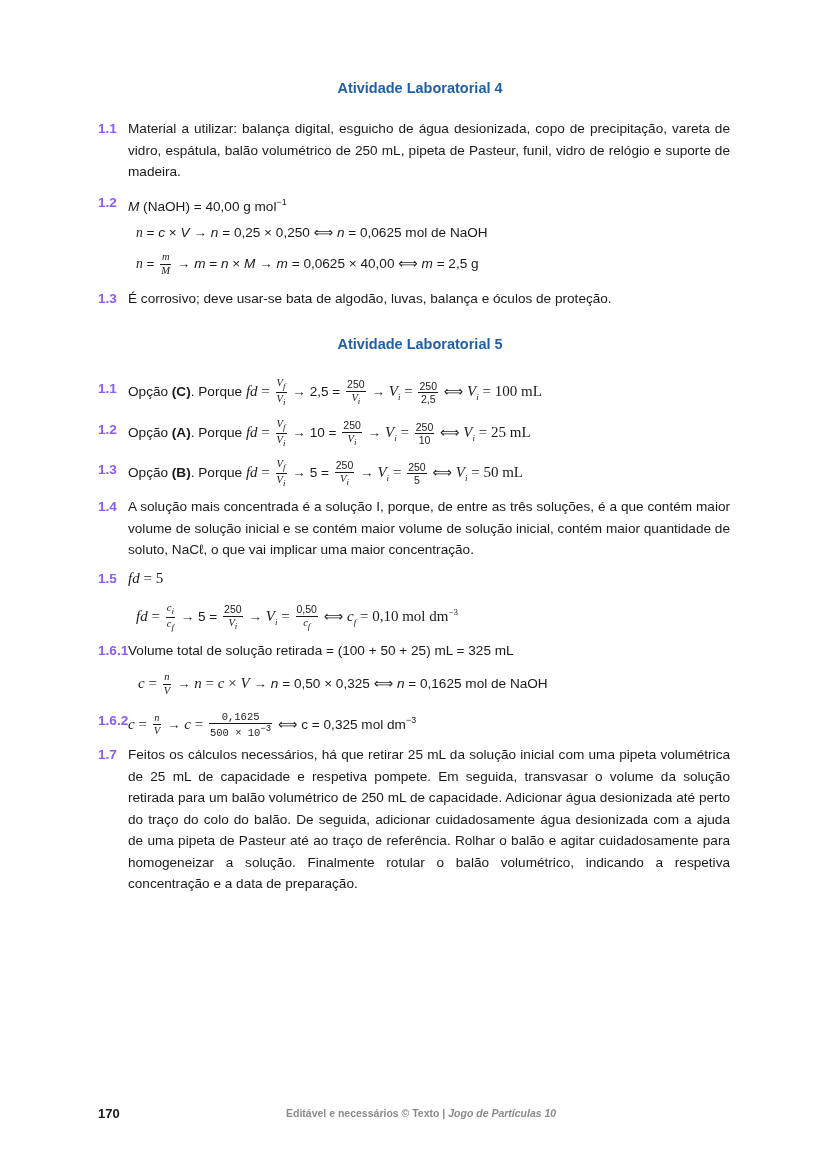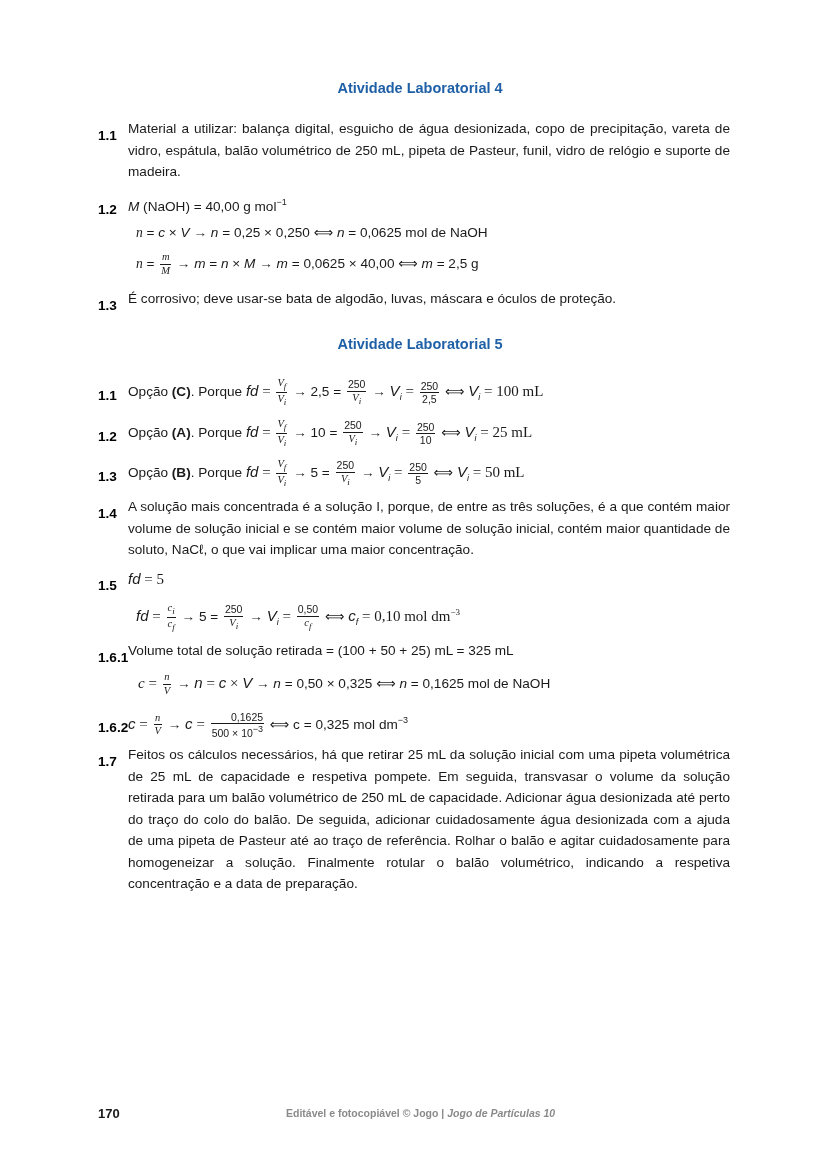--- a/index.html
+++ b/index.html
@@ -2,32 +2,32 @@
 <html><head>
 <meta charset="utf-8">
 <style>
   html, body { margin: 0; padding: 0; background: #ffffff; }
   body { width: 828px; height: 1171px; position: relative; overflow: hidden;
          font-family: "Liberation Sans", sans-serif; color: #1a1a1a; }
   .page { position: absolute; left: 0; top: 0; width: 828px; height: 1171px; }
   .h { position: absolute; left: 0; width: 828px; text-align: center;
        color: #1f5fa6; font-weight: bold; font-size: 14.5px; padding-left: 6px; }
   .item { position: absolute; left: 98px; width: 632px; font-size: 13.6px; line-height: 21.5px; }
-  .num { position: absolute; left: 0; top: 7px; color: #000000; font-weight: bold; }
+  .num { position: absolute; left: 0; top: 0; color: #8b5cf6; font-weight: bold; }
   .body { margin-left: 30px; text-align: justify; }
   .body.wide { }
   .line { position: absolute; left: 136px; font-size: 13.6px; line-height: 21px; white-space: nowrap; }
-  .math { font-family: Liberation Sans, sans-serif; font-style: italic; font-size: 15px; }
+  .math { font-family: Liberation Serif, serif; font-style: italic; font-size: 15px; }
   .mr { font-family: "Liberation Serif", serif; font-size: 15px; }
   .frac { display: inline-block; vertical-align: middle; text-align: center; margin: 0 2px; line-height: 1; }
   .frac > span { display: block; font-size: 10.5px; padding: 0 1px; }
   .frac > span.top { border-bottom: 1px solid #1a1a1a; padding-bottom: 1px; }
   .frac > span.bot { padding-top: 1px; }
   .fi { font-family: "Liberation Serif", serif; font-style: italic; }
-  .fr { font-family: Liberation Sans, sans-serif; text-align: right; }
+  .fr { font-family: Liberation Mono, monospace; }
   sup { font-size: 9px; }
   sub { font-size: 9px; }
   b.opt { font-weight: bold; }
   .footer-num { position: absolute; left: 98px; top: 1106px; font-weight: bold; font-size: 13px; }
   .footer-txt { position: absolute; left: 286px; top: 1107px; font-size: 10.5px; color: #8a8a8a; font-weight: bold; }
   .footer-txt i { font-style: italic; }
 </style>
 </head>
 <body>
 
@@ -46,21 +46,21 @@
   </div>
   <div class="line" style="top:222px;">
     <span class="fi">n</span> = <i>c</i> × <i>V</i> → <i>n</i> = 0,25 × 0,250 ⟺ <i>n</i> = 0,0625 mol de NaOH
   </div>
   <div class="line" style="top:252px;">
     <span class="fi">n</span> = <span class="frac"><span class="top fi">m</span><span class="bot fi">M</span></span> → <i>m</i> = <i>n</i> × <i>M</i> → <i>m</i> = 0,0625 × 40,00 ⟺ <i>m</i> = 2,5 g
   </div>
 
   <div class="item" style="top:288px;">
     <span class="num">1.3</span>
-    <div class="body">É corrosivo; deve usar-se bata de algodão, luvas, máscara e óculos de proteção.</div>
+    <div class="body">É corrosivo; deve usar-se bata de algodão, luvas, balança e óculos de proteção.</div>
   </div>
 
   <div class="h" style="top:336px;">Atividade Laboratorial 5</div>
 
   <div class="item" style="top:378px;">
     <span class="num">1.1</span>
     <div class="body">
       <span>Opção </span><b class="opt">(C)</b><span>. Porque </span><span class="math">fd</span> <span class="mr">=</span> <span class="frac"><span class="top fi">V<sub>f</sub></span><span class="bot fi">V<sub>i</sub></span></span> → <span>2,5</span> = <span class="frac"><span class="top">250</span><span class="bot fi">V<sub>i</sub></span></span> → <span class="math">V<sub>i</sub></span> <span class="mr">=</span> <span class="frac"><span class="top">250</span><span class="bot">2,5</span></span> ⟺ <span class="math">V<sub>i</sub></span> <span class="mr">= <span>100 mL</span></span>
     </div>
   </div>
@@ -106,15 +106,15 @@
       <span class="math">c</span> <span class="mr">=</span> <span class="frac"><span class="top fi">n</span><span class="bot fi">V</span></span> → <span class="math">c</span> <span class="mr">=</span> <span class="frac"><span class="top fr">0,1625</span><span class="bot fr">500 × 10<sup>−3</sup></span></span> ⟺ c = 0,325 mol dm<sup>−3</sup>
     </div>
   </div>
 
   <div class="item" style="top:744px;">
     <span class="num">1.7</span>
     <div class="body">Feitos os cálculos necessários, há que retirar 25 mL da solução inicial com uma pipeta volumétrica de 25 mL de capacidade e respetiva pompete. Em seguida, transvasar o volume da solução retirada para um balão volumétrico de 250 mL de capacidade. Adicionar água desionizada até perto do traço do colo do balão. De seguida, adicionar cuidadosamente água desionizada com a ajuda de uma pipeta de Pasteur até ao traço de referência. Rolhar o balão e agitar cuidadosamente para homogeneizar a solução. Finalmente rotular o balão volumétrico, indicando a respetiva concentração e a data de preparação.</div>
   </div>
 
   <div class="footer-num">170</div>
-  <div class="footer-txt"><span>Editável e fotocopiável © Jogo | </span><i>Jogo de Partículas 10</i></div>
+  <div class="footer-txt"><span>Editável e necessários © Texto | </span><i>Jogo de Partículas 10</i></div>
 
 </div>
 
 </body></html>

